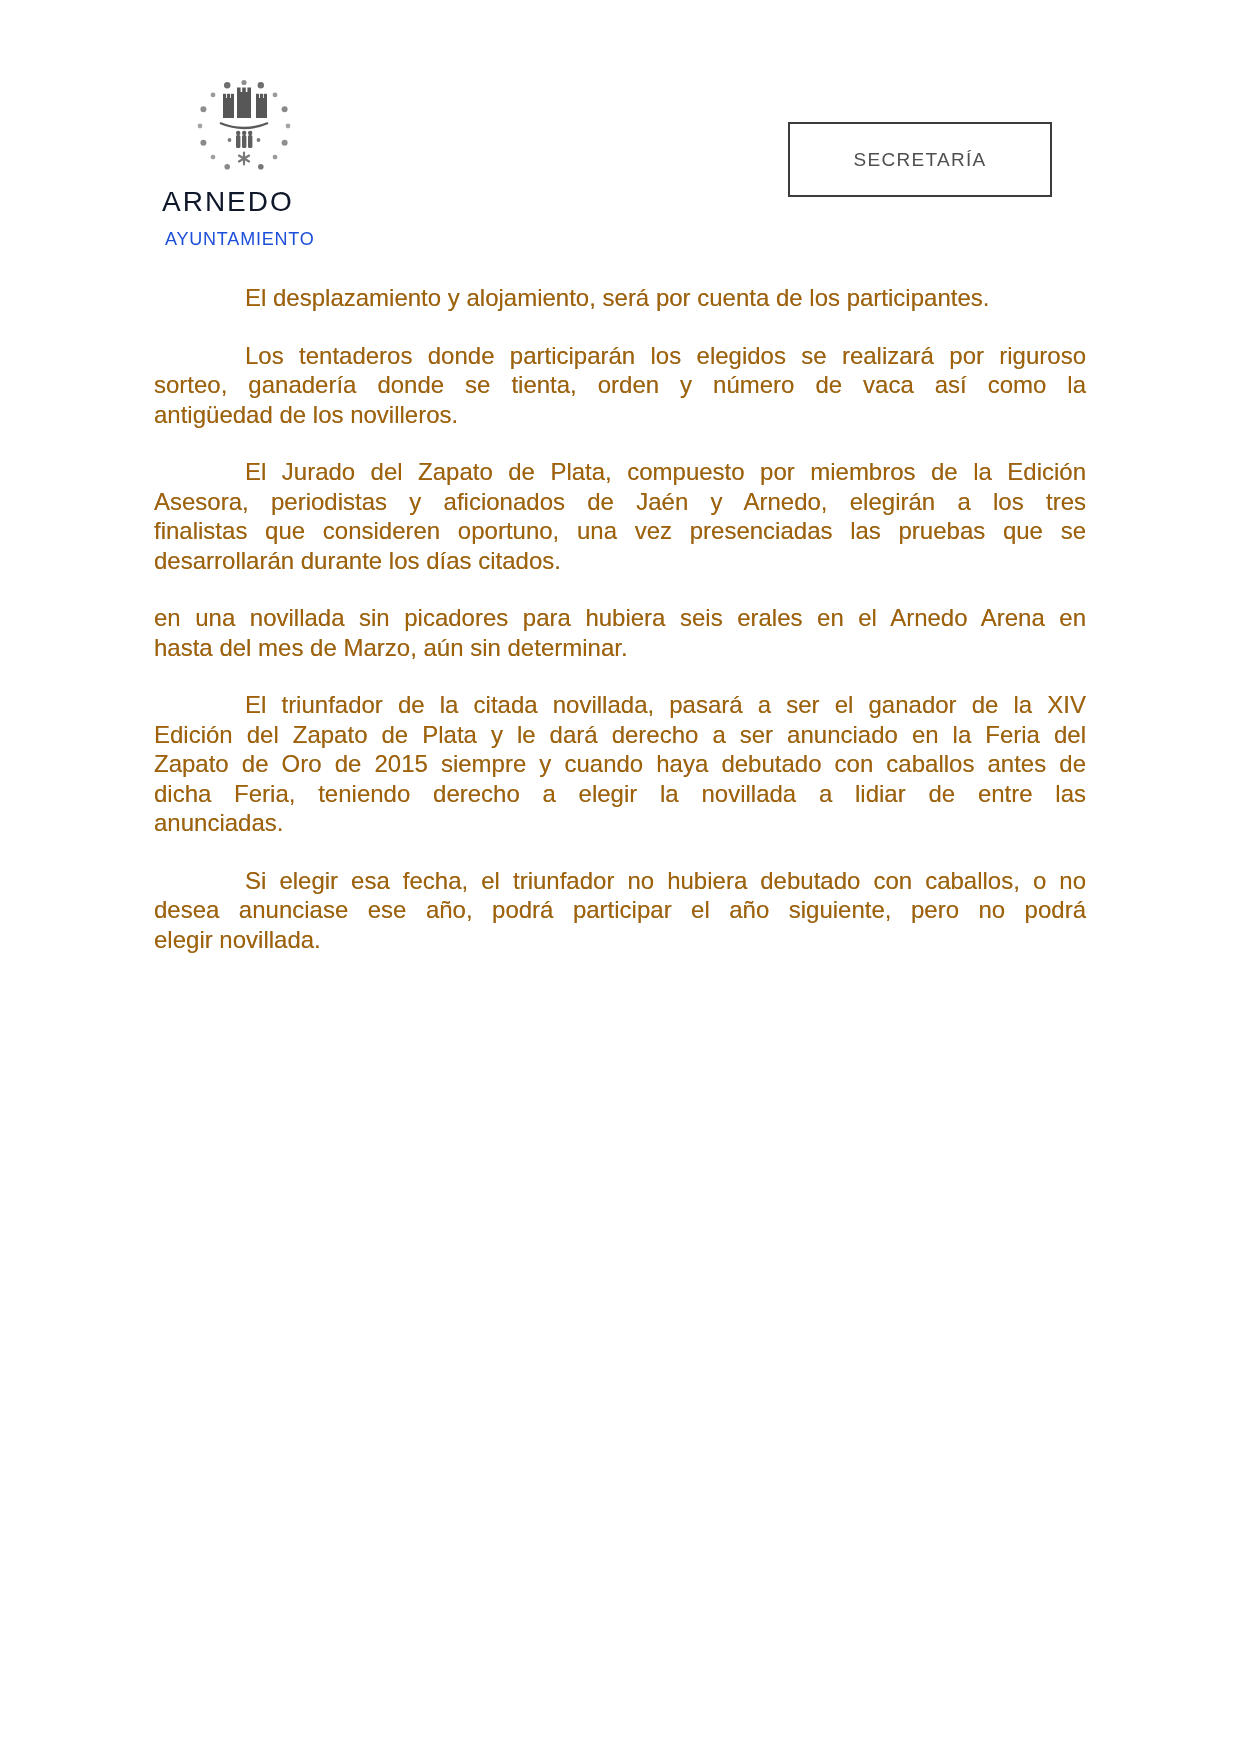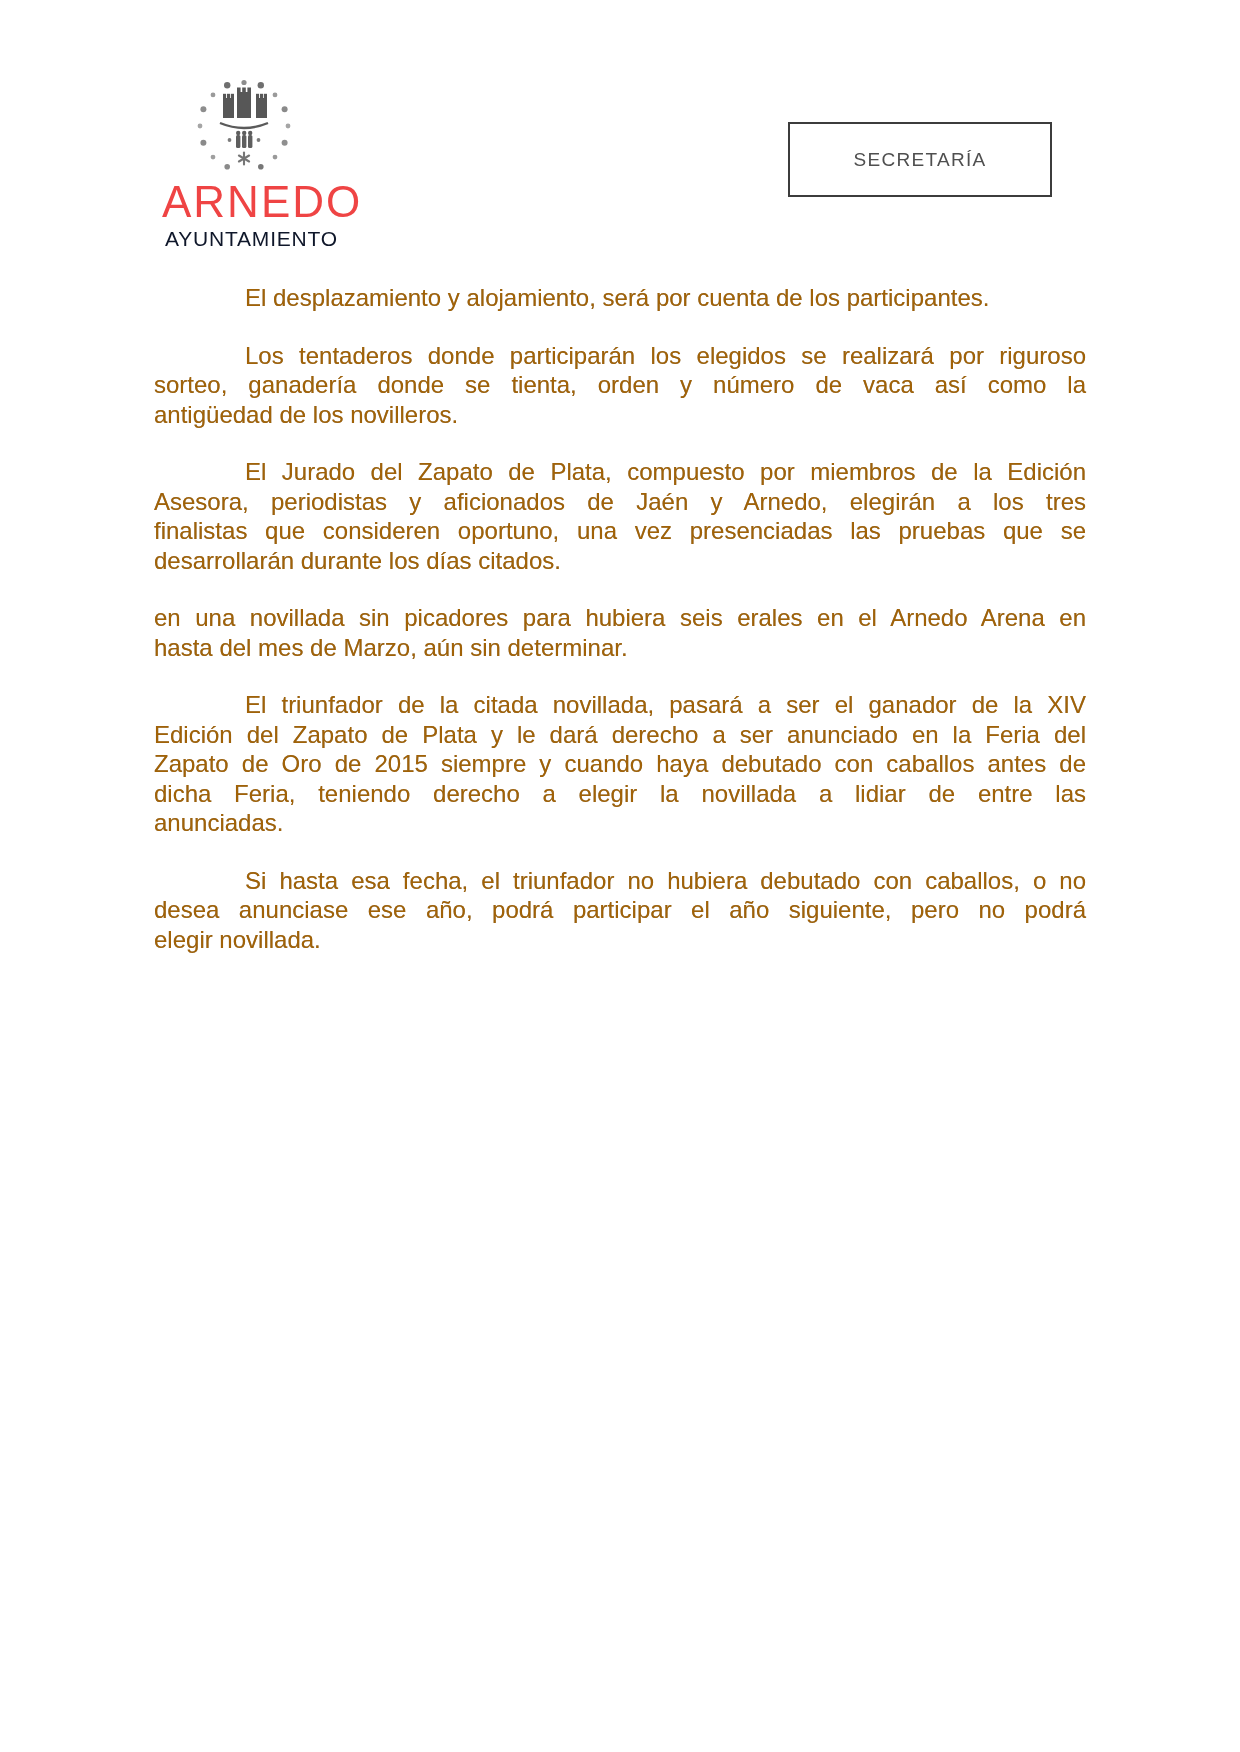--- a/index.html
+++ b/index.html
@@ -21,36 +21,36 @@
     position: absolute;
     left: 193px;
     top: 78px;
     width: 102px;
     height: 100px;
   }
   .brand-name {
     position: absolute;
     left: 162px;
     top: 184px;
-    font-size: 44px;
+    font-size: 28px;
     line-height: 36px;
     letter-spacing: 2px;
     font-weight: 400;
-    color: #ef4444;
+    color: #0f172a;
     white-space: nowrap;
   }
   .brand-subtitle {
     position: absolute;
     left: 165px;
     top: 228px;
-    font-size: 21px;
+    font-size: 18px;
     line-height: 22px;
     letter-spacing: 0.8px;
     font-weight: 400;
-    color: #0f172a;
+    color: #1d4ed8;
     white-space: nowrap;
   }
 
   
   .dept-box {
     position: absolute;
     left: 788px;
     top: 122px;
     width: 264px;
     height: 75px;
@@ -181,19 +181,19 @@
 
     <div class="paragraph">
       <div class="line first">El triunfador de la citada novillada, pasará a ser el ganador de la XIV</div>
       <div class="line">Edición del Zapato de Plata y le dará derecho a ser anunciado en la Feria del</div>
       <div class="line">Zapato de Oro de 2015 siempre y cuando haya debutado con caballos antes de</div>
       <div class="line">dicha Feria, teniendo derecho a elegir la novillada a lidiar de entre las</div>
       <div class="line last">anunciadas.</div>
     </div>
 
     <div class="paragraph">
-      <div class="line first">Si hasta esa fecha, el triunfador no hubiera debutado con caballos, o no</div>
+      <div class="line first">Si elegir esa fecha, el triunfador no hubiera debutado con caballos, o no</div>
       <div class="line">desea anunciase ese año, podrá participar el año siguiente, pero no podrá</div>
       <div class="line last">elegir novillada.</div>
     </div>
 
   </main>
 </div>
 
 </body></html>

